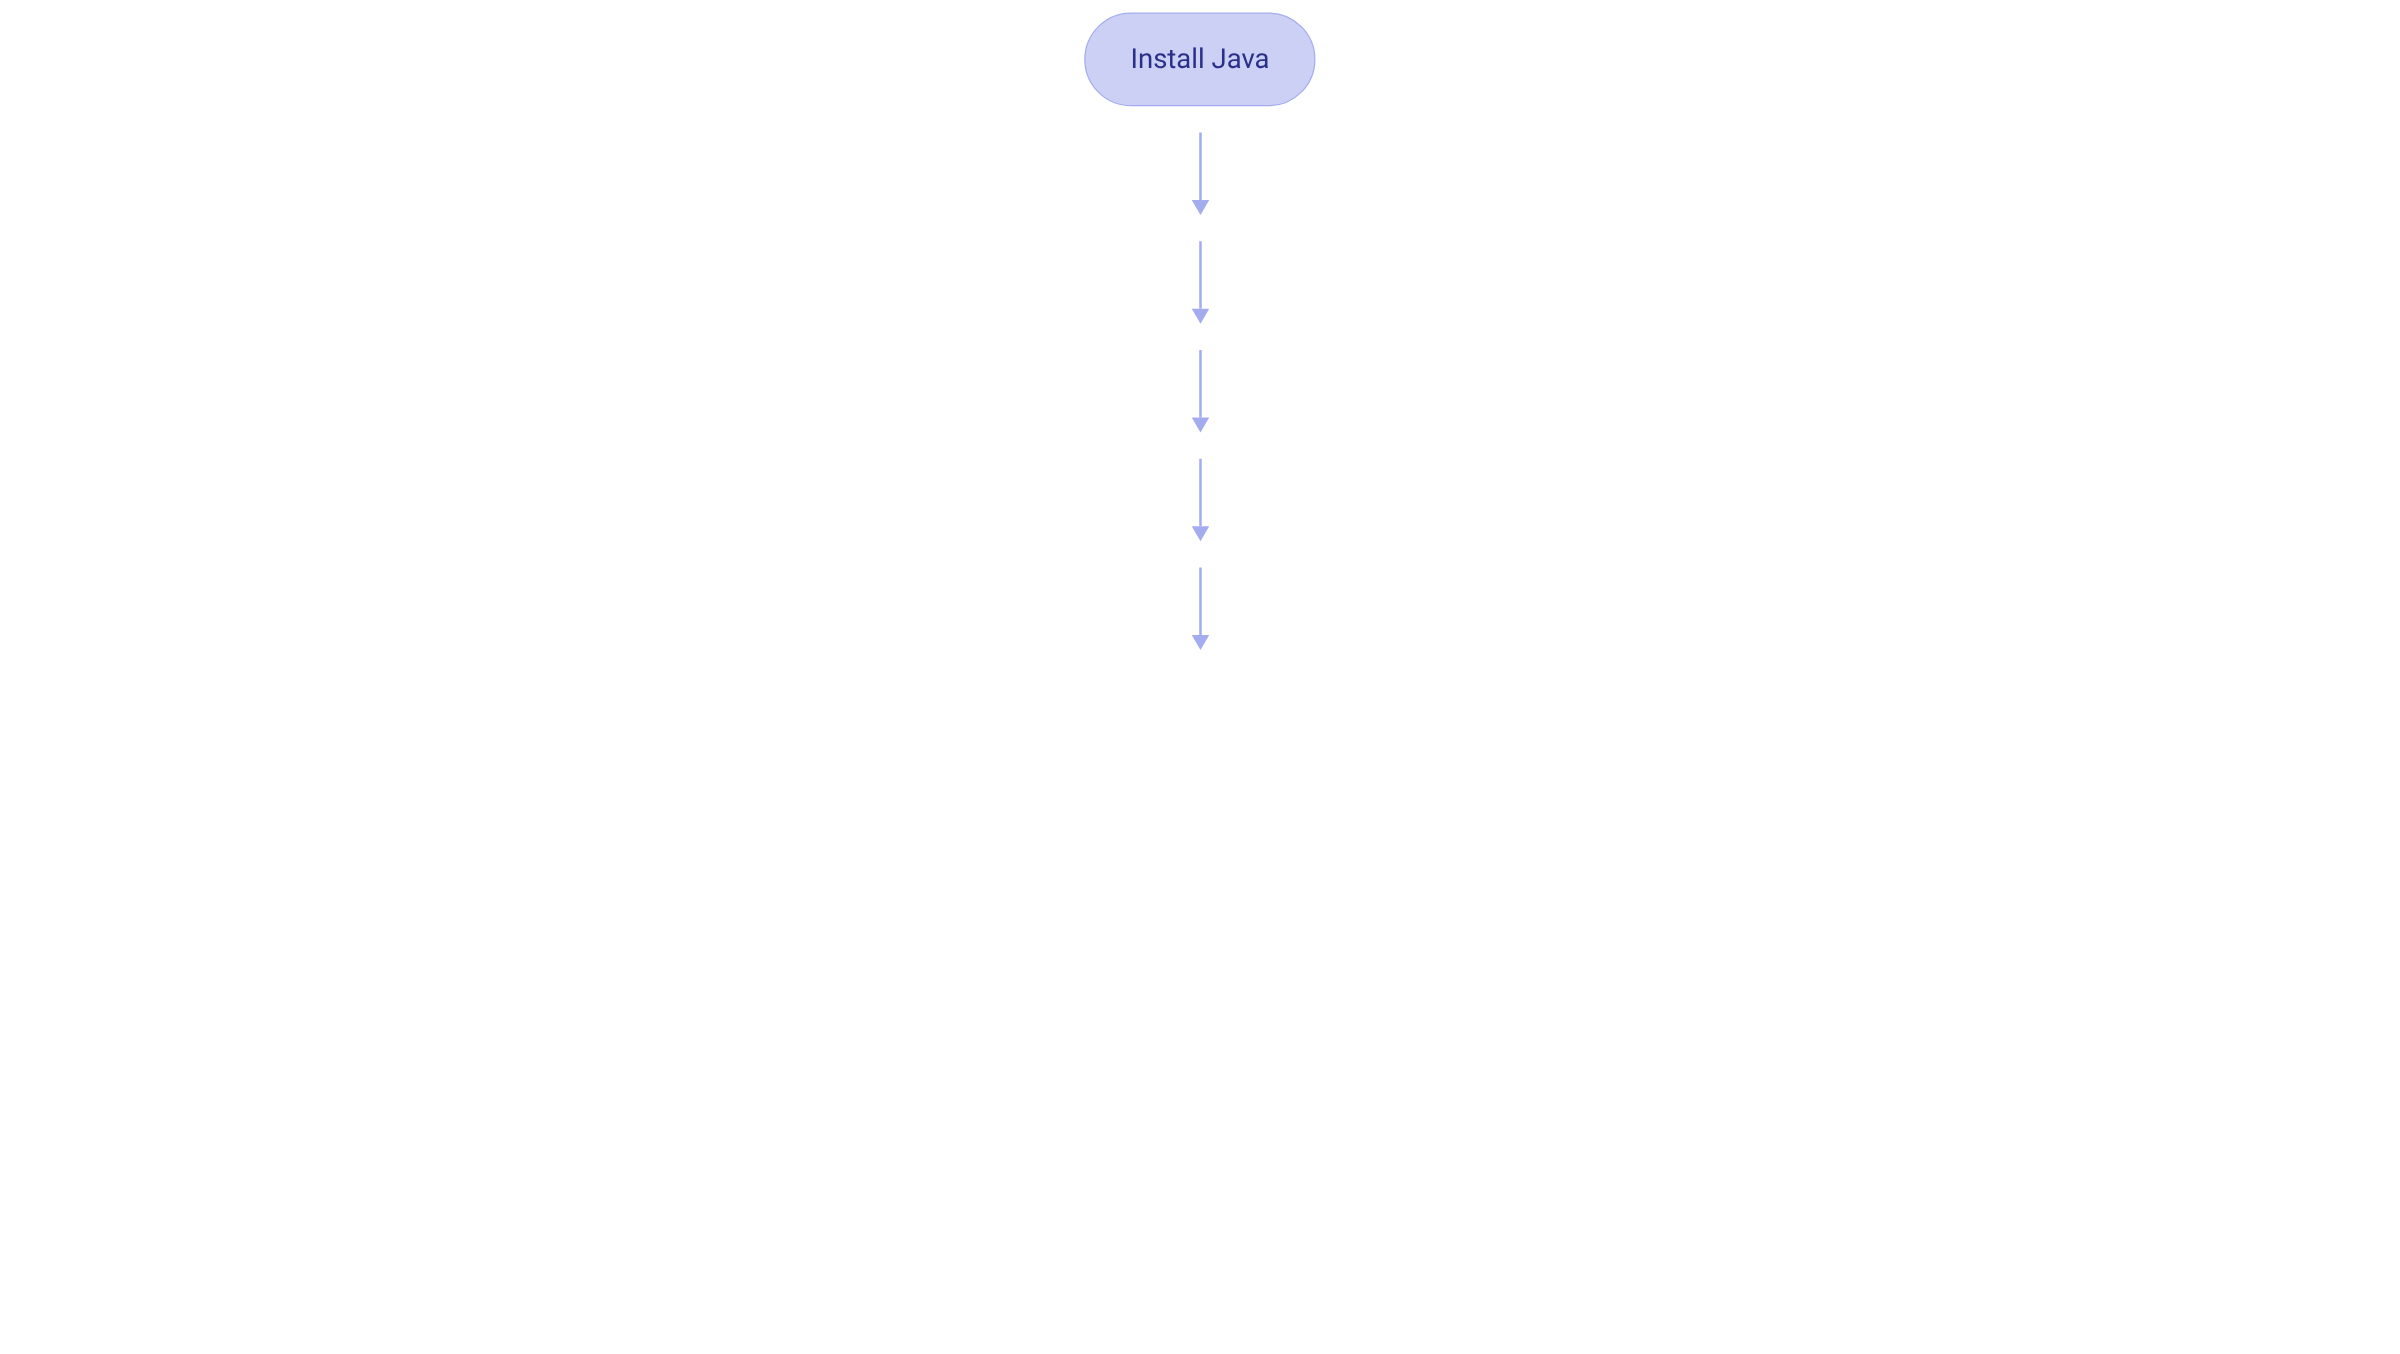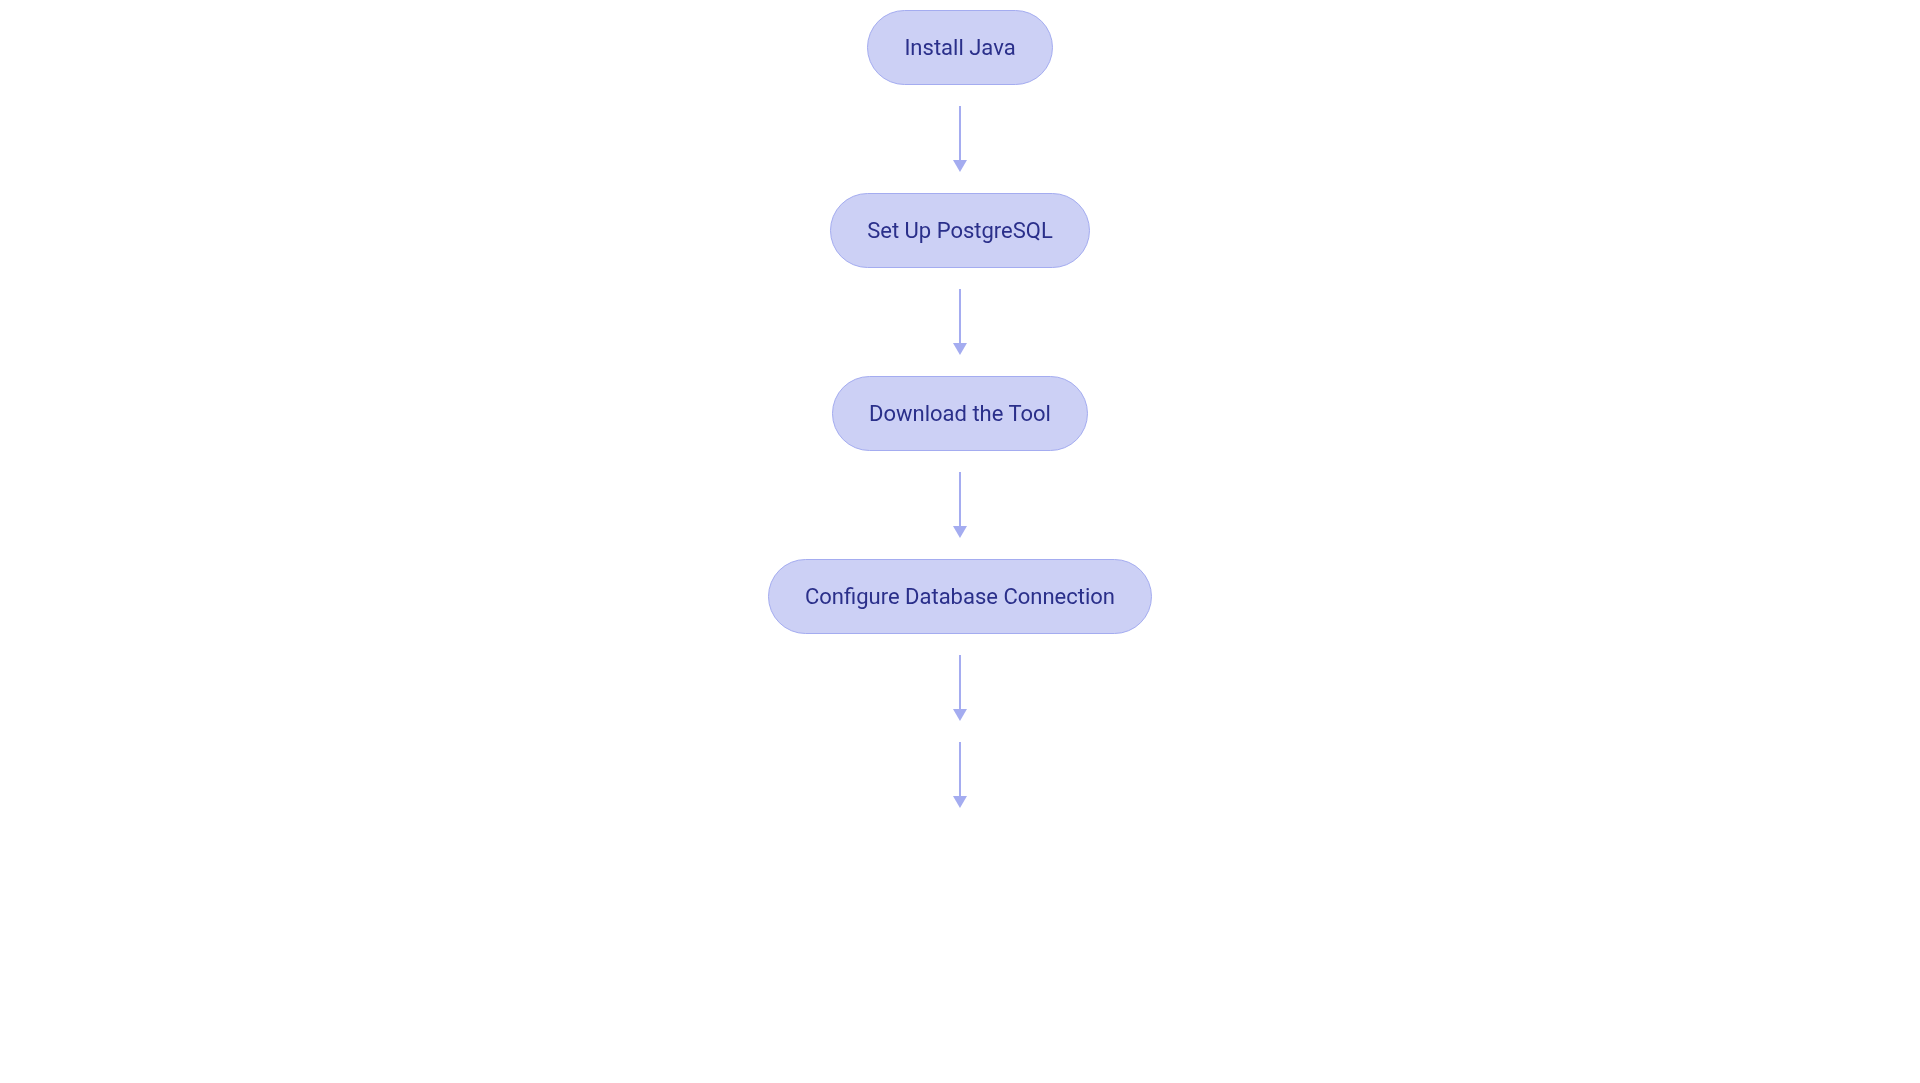--- a/index.html
+++ b/index.html
@@ -73,41 +73,32 @@
 
   <div class="node">
     <span class="node-label">Install Java</span>
   </div>
 
   <div class="arrow">
     <div class="arrow-line"></div>
     <div class="arrow-head"></div>
   </div>
 
-  <div class="node">
-    <span class="node-label">Set Up PostgreSQL</span>
-  </div>
 
   <div class="arrow">
     <div class="arrow-line"></div>
     <div class="arrow-head"></div>
   </div>
 
-  <div class="node">
-    <span class="node-label">Download the Tool</span>
-  </div>
 
   <div class="arrow">
     <div class="arrow-line"></div>
     <div class="arrow-head"></div>
   </div>
 
-  <div class="node">
-    <span class="node-label">Configure Database Connection</span>
-  </div>
 
   <div class="arrow">
     <div class="arrow-line"></div>
     <div class="arrow-head"></div>
   </div>
 
 
   <div class="arrow">
     <div class="arrow-line"></div>
     <div class="arrow-head"></div>

